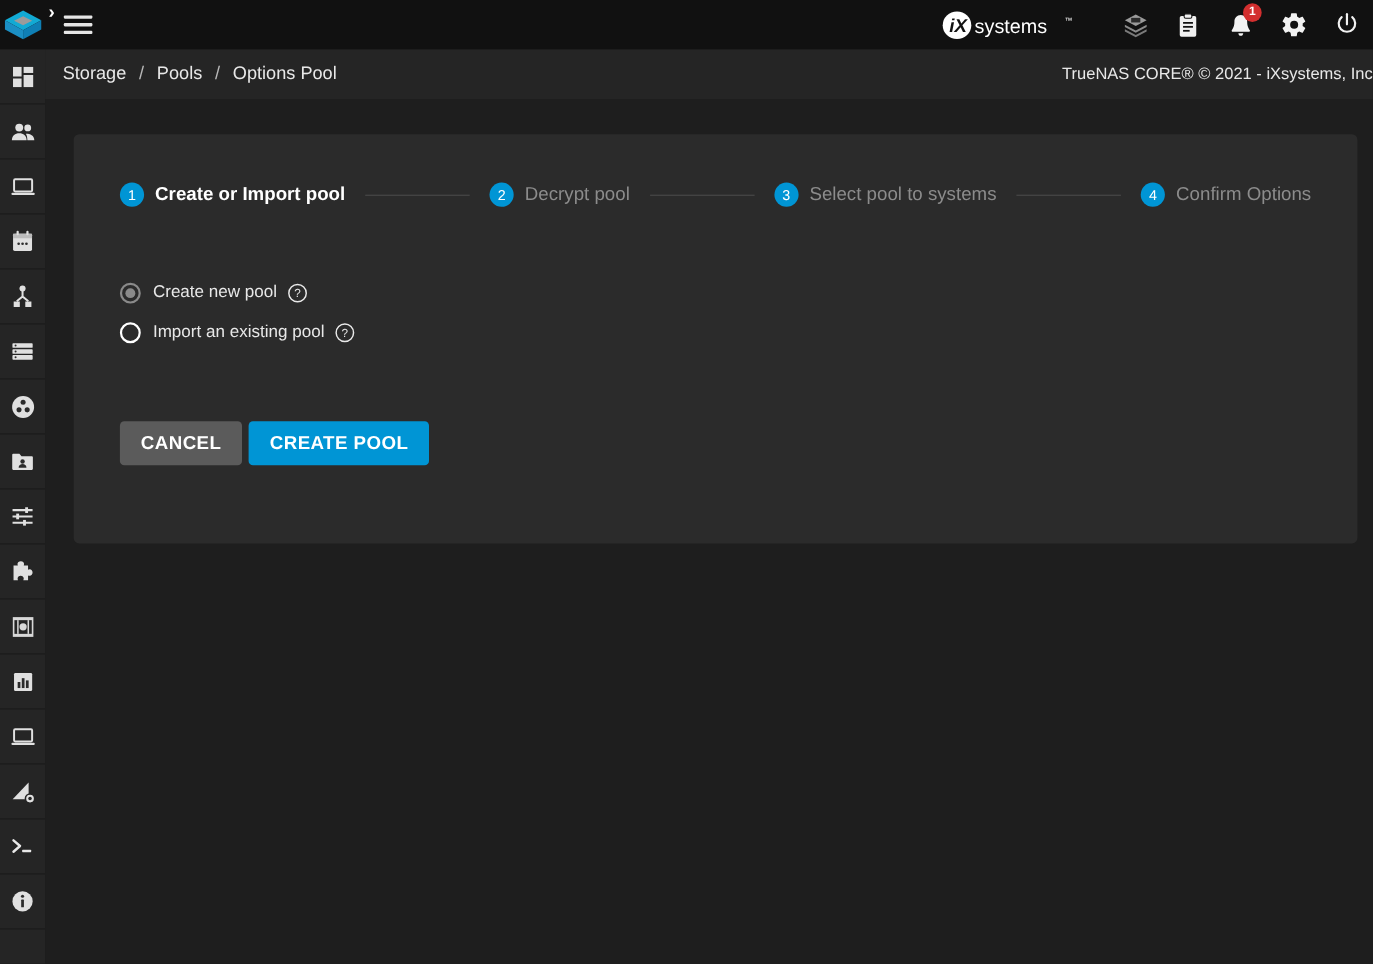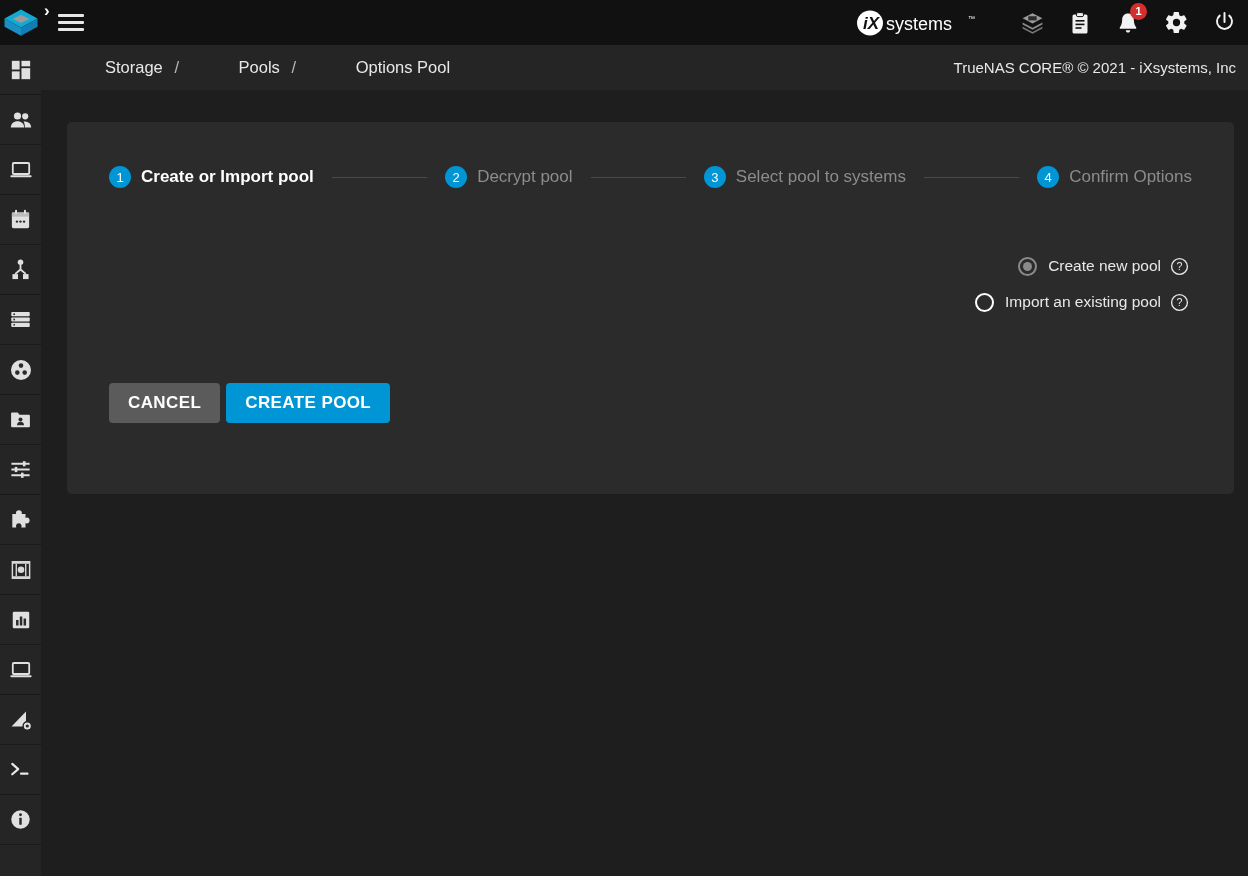--- a/index.html
+++ b/index.html
@@ -81,28 +81,28 @@
     position: absolute; top: 45px; left: 41px;
     width: 1207px; height: 45px;
     background: #252525;
     display: flex; align-items: center;
   }
   #breadcrumb {
     margin-left: 16px;
     font-size: 16.5px; color: #e8e8e8;
     white-space: nowrap;
   }
-  #breadcrumb .crumb { cursor: pointer; margin-left: 48px; }
+  #breadcrumb .crumb { cursor: pointer; }
   #breadcrumb .sep { color: #b9b9b9; margin: 0 7px; }
   #copyright {
     position: absolute; right: 0; top: 0; height: 45px;
     display: flex; align-items: center;
     font-size: 15px; color: #e8e8e8;
     white-space: nowrap;
-    padding-right: 12px;
+    padding-right: 0;
   }
 
   
   #content {
     position: absolute; top: 90px; left: 41px;
     width: 1207px; height: 786px;
     background: #1e1e1e;
   }
   #card {
     position: absolute; left: 26px; top: 32px;
@@ -139,21 +139,20 @@
 
   
   #form-area { position: absolute; left: 42px; top: 130px; width: 1080px; }
   #create-label {
     font-size: 15.5px; color: #e2e2e2; margin-bottom: 18px;
   }
   .radio-row {
     display: flex; align-items: center;
     margin-bottom: 8px; height: 28px;
     cursor: pointer;
-    justify-content: flex-end;
   }
   .radio-outer {
     width: 19px; height: 19px; border-radius: 50%;
     border: 2px solid #ffffff;
     display: flex; align-items: center; justify-content: center;
     flex: 0 0 19px; background: transparent;
   }
   .radio-row.selected .radio-outer { border-color: #8a8a8a; }
   .radio-inner {
     width: 9px; height: 9px; border-radius: 50%;

